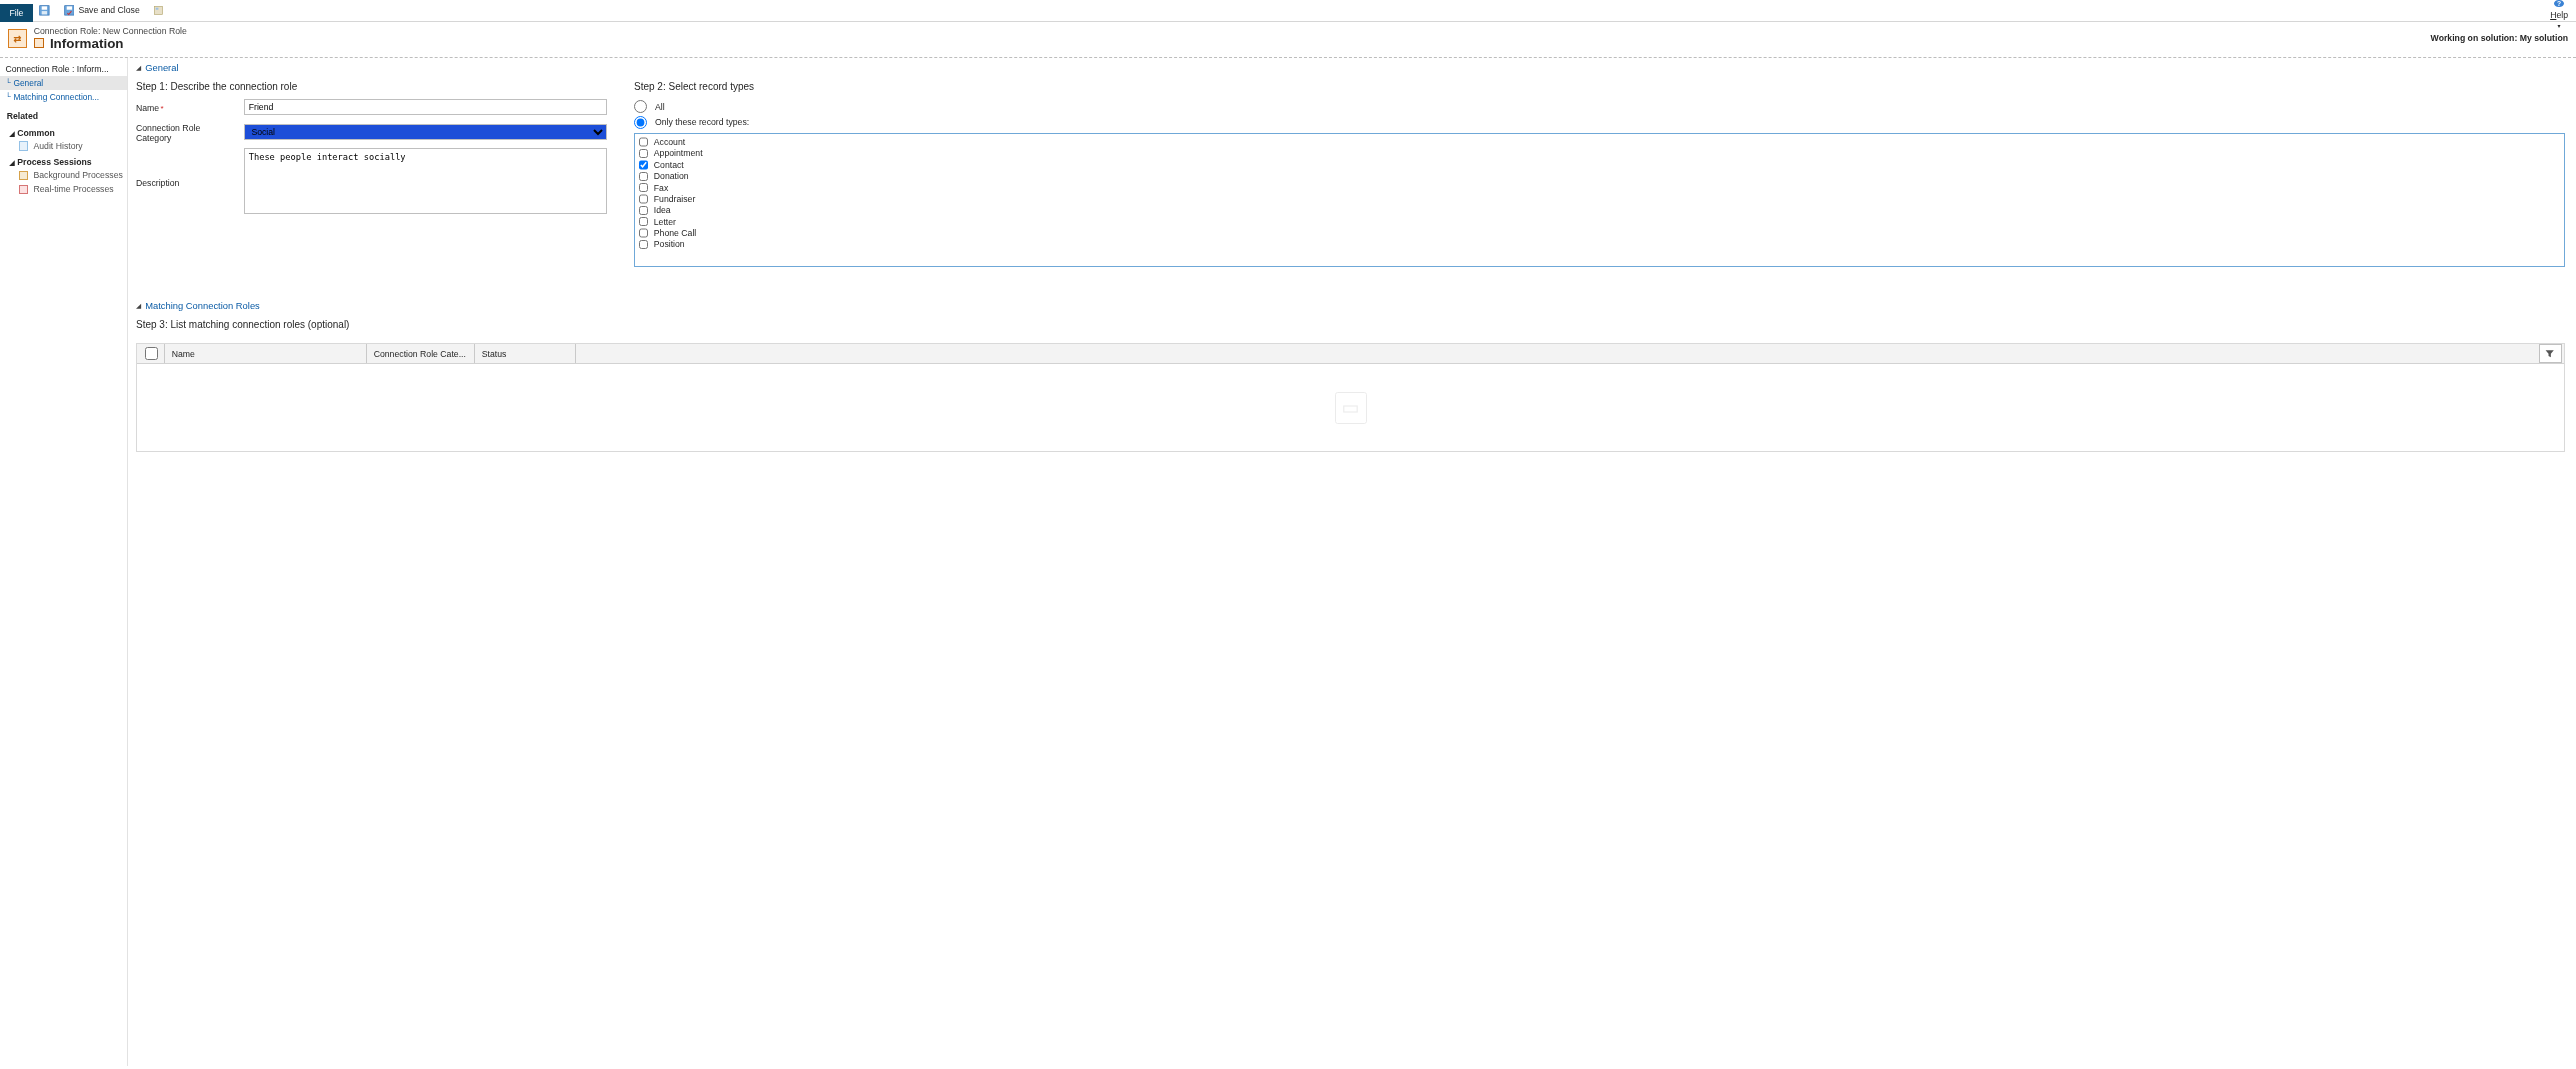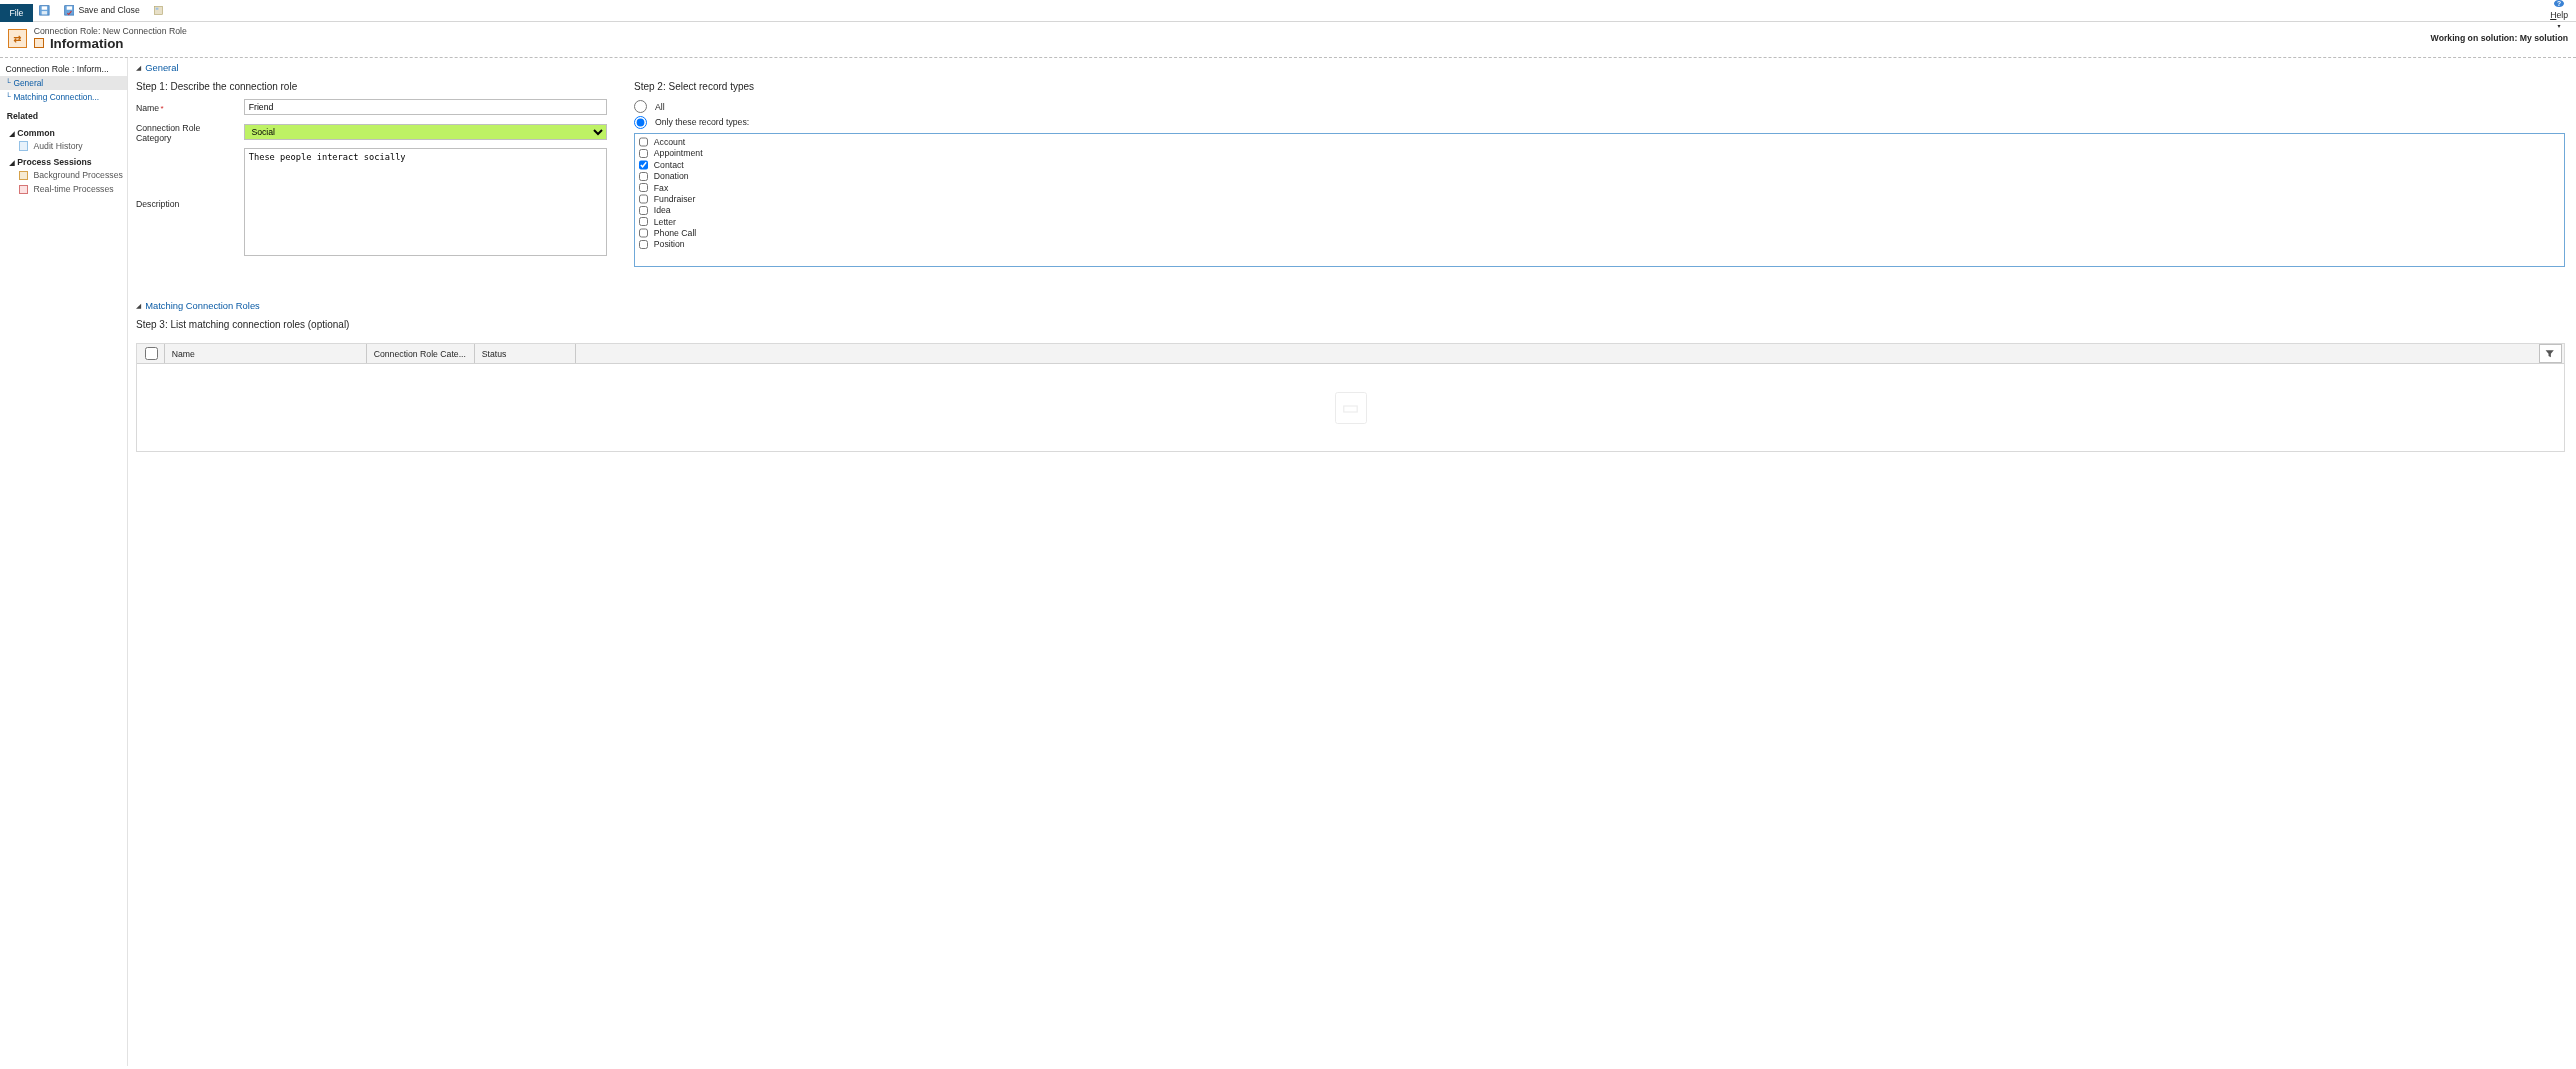--- a/index.html
+++ b/index.html
@@ -116,24 +116,24 @@
   .step-col-left { flex:0 0 471px; }
   .step-col-right { flex:1; }
   .step-title { font-size:10px; padding:4px 0 6.7px 0; }
   .form-row { display:flex; align-items:center; margin-bottom:5.4px; gap:6.7px;}
   .form-row label { width:101px; font-size:8.7px; padding-top:2.7px;}
   .req { color:#d02222; font-size:8px; margin-left:1.3px;}
   .text-input {
     width:363px; height:16px; border:0.7px solid #bfbfbf; padding:1.3px 4px; font-size:8.7px;
   }
   .select-input {
-    width:363px; height:16px; border:0.7px solid #bfbfbf; padding:1.3px 2.7px; font-size:8.7px; background:#bef264;
+    width:363px; height:16px; border:0.7px solid #bfbfbf; padding:1.3px 2.7px; font-size:8.7px; background:#1d4ed8;
   }
   .textarea-input {
-    width:363px; height:108px; border:0.7px solid #bfbfbf; padding:2.7px 4px; font-size:8.7px; resize:none;
+    width:363px; height:66px; border:0.7px solid #bfbfbf; padding:2.7px 4px; font-size:8.7px; resize:none;
   }
   .radio-row { display:flex; align-items:center; gap:8px; padding:1.3px 0; }
   .radio-row input { margin:0; }
   .record-list {
     border:0.7px solid #6fa8d8; height:134px; overflow-y:scroll; margin-top:2.7px;
     padding:2.7px 4px;
   }
   .record-item { display:flex; align-items:center; gap:5.4px; padding:0.7px 0; font-size:8.7px;}
   .record-item input { width:9.4px;height:9.4px; margin:0; }
 

